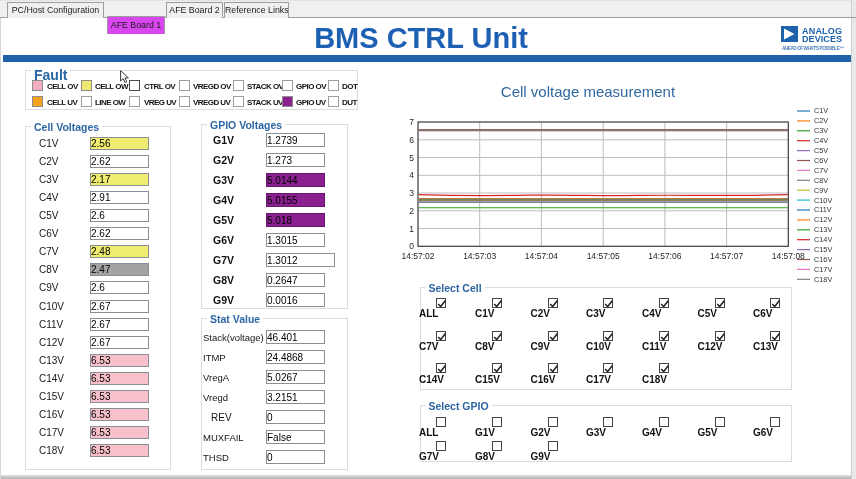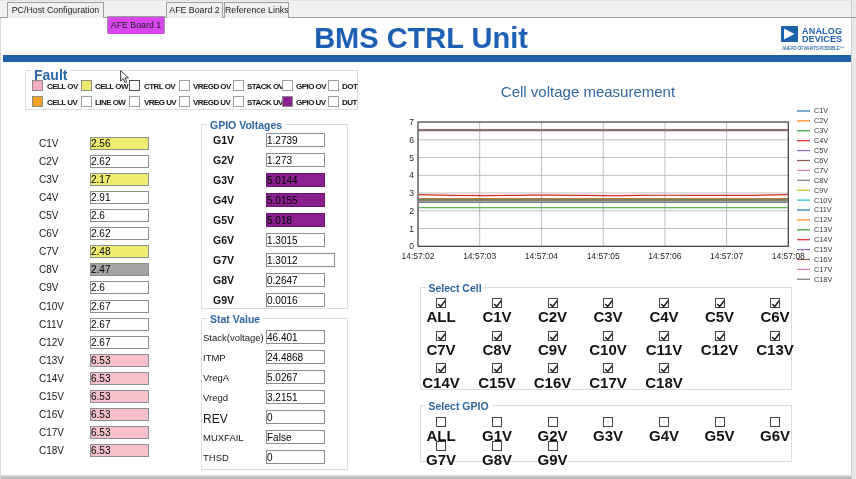--- a/index.html
+++ b/index.html
@@ -21,21 +21,21 @@
 .sw.pu{background:#8b2191}.sw.wf{background:#fff;border-color:#9e9e9e}.sw.dk{background:#fff;border-color:#4d4d4d}
 .flbl{position:absolute;font-size:8px;font-weight:bold;color:#111;white-space:nowrap;line-height:11px;letter-spacing:-0.55px}
 .rlbl{position:absolute;font-size:10px;color:#161616;white-space:nowrap}
 .blbl{position:absolute;font-size:10.5px;font-weight:bold;color:#111;white-space:nowrap}
 .vbox{position:absolute;border:1px solid #8a8f94;background:#fff;font-size:10px;color:#000;
  white-space:nowrap}
 .vbox.y{background:#efec6f}.vbox.o{background:#a3a3a3}.vbox.p{background:#f7c0ca}
 .vbox.v{background:#8b2191;border-color:#6a156e}
 .cb{position:absolute;width:10px;height:10px;border:1.2px solid #444;background:#fff}
 .cb svg{position:absolute;left:0.2px;top:0.2px}
-.cbl{position:absolute;font-size:15px;font-weight:bold;color:#111;text-align:center;white-space:nowrap}
+.cbl{position:absolute;font-size:10px;font-weight:bold;color:#111;white-space:nowrap}
 #botstrip{position:absolute;left:0;top:475px;width:856px;height:4px;background:linear-gradient(180deg,#e0e0e0,#b2b2b2)}
 #rstrip{position:absolute;left:851px;top:0;width:5px;height:479px;background:#e8e8e8;border-left:1px solid #cfcfcf}
 </style></head><body>
 <div id="win">
 
 <div id="tabbar"></div>
     <div id="tabline"></div>
 <div class="tab" style="left:7px;width:97px">PC/Host Configuration</div>
 <div class="tab act" style="left:107px;width:58px">AFE Board 1</div>
 <div class="tab" style="left:166px;width:57px">AFE Board 2</div>
@@ -76,20 +76,23 @@
 <div class="flbl" style="left:193.0px;top:97px">VREGD UV</div>
 <div class="sw wf" style="left:233.0px;top:96px"></div>
 <div class="flbl" style="left:247.0px;top:97px">STACK UV</div>
 <div class="sw pu" style="left:282.0px;top:96px"></div>
 <div class="flbl" style="left:296.0px;top:97px">GPIO UV</div>
 <div class="sw wf" style="left:328.0px;top:96px"></div>
 <div class="flbl" style="left:342.0px;top:97px">DUT</div>
 <svg class="abs" style="left:120px;top:70px;z-index:9" width="11" height="14" viewBox="0 0 11 14">
 <path d="M0.6,0.6 L0.6,11 L3.2,8.6 L5,12.6 L6.8,11.8 L5,7.9 L8.4,7.9 Z" fill="#fff" stroke="#3a3a3a" stroke-width="1"></path>
 </svg>
+<div class="gbox" style="left:25px;top:126px;width:146px;height:344px">
+      <span class="gtitle">Cell Voltages</span>
+    </div>
 <div class="rlbl" style="left:39px;top:137.6px">C1V</div>
 <div class="vbox y" style="left:90px;top:136.6px;width:59px;height:13px;line-height:12px">2.56</div>
 <div class="rlbl" style="left:39px;top:155.7px">C2V</div>
 <div class="vbox" style="left:90px;top:154.7px;width:59px;height:13px;line-height:12px">2.62</div>
 <div class="rlbl" style="left:39px;top:173.8px">C3V</div>
 <div class="vbox y" style="left:90px;top:172.8px;width:59px;height:13px;line-height:12px">2.17</div>
 <div class="rlbl" style="left:39px;top:191.9px">C4V</div>
 <div class="vbox" style="left:90px;top:190.9px;width:59px;height:13px;line-height:12px">2.91</div>
 <div class="rlbl" style="left:39px;top:210.0px">C5V</div>
 <div class="vbox" style="left:90px;top:209.0px;width:59px;height:13px;line-height:12px">2.6</div>
@@ -144,21 +147,21 @@
       <span class="gtitle">Stat Value</span>
     </div>
 <div class="rlbl" style="left:203px;top:332.0px;font-size:9.5px">Stack(voltage)</div>
 <div class="vbox" style="left:266px;top:330.0px;width:59px;height:14px;line-height:13px">46.401</div>
 <div class="rlbl" style="left:203px;top:352.0px;font-size:9.5px">ITMP</div>
 <div class="vbox" style="left:266px;top:350.0px;width:59px;height:14px;line-height:13px">24.4868</div>
 <div class="rlbl" style="left:203px;top:372.0px;font-size:9.5px">VregA</div>
 <div class="vbox" style="left:266px;top:370.0px;width:59px;height:14px;line-height:13px">5.0267</div>
 <div class="rlbl" style="left:203px;top:392.0px;font-size:9.5px">Vregd</div>
 <div class="vbox" style="left:266px;top:390.0px;width:59px;height:14px;line-height:13px">3.2151</div>
-<div class="rlbl" style="left:203px;top:412.0px;font-size:12px">REV</div>
+<div class="rlbl" style="left:211px;top:412.0px;font-size:10px">REV</div>
 <div class="vbox" style="left:266px;top:410.0px;width:59px;height:14px;line-height:13px">0</div>
 <div class="rlbl" style="left:203px;top:432.0px;font-size:9.5px">MUXFAIL</div>
 <div class="vbox" style="left:266px;top:430.0px;width:59px;height:14px;line-height:13px">False</div>
 <div class="rlbl" style="left:203px;top:452.0px;font-size:9.5px">THSD</div>
 <div class="vbox" style="left:266px;top:450.0px;width:59px;height:14px;line-height:13px">0</div>
 <svg class="abs" style="left:390px;top:80px" width="466" height="215" viewBox="0 0 466 215">
 <text x="198" y="16.5" font-size="15" fill="#31689f" text-anchor="middle">Cell voltage measurement</text>
 <rect x="28.0" y="42.0" width="370.3" height="124.3" fill="#fff"></rect>
 <line x1="89.7" y1="42.0" x2="89.7" y2="166.3" stroke="#bdbdbd" stroke-width="1"></line>
 <line x1="151.4" y1="42.0" x2="151.4" y2="166.3" stroke="#bdbdbd" stroke-width="1"></line>

